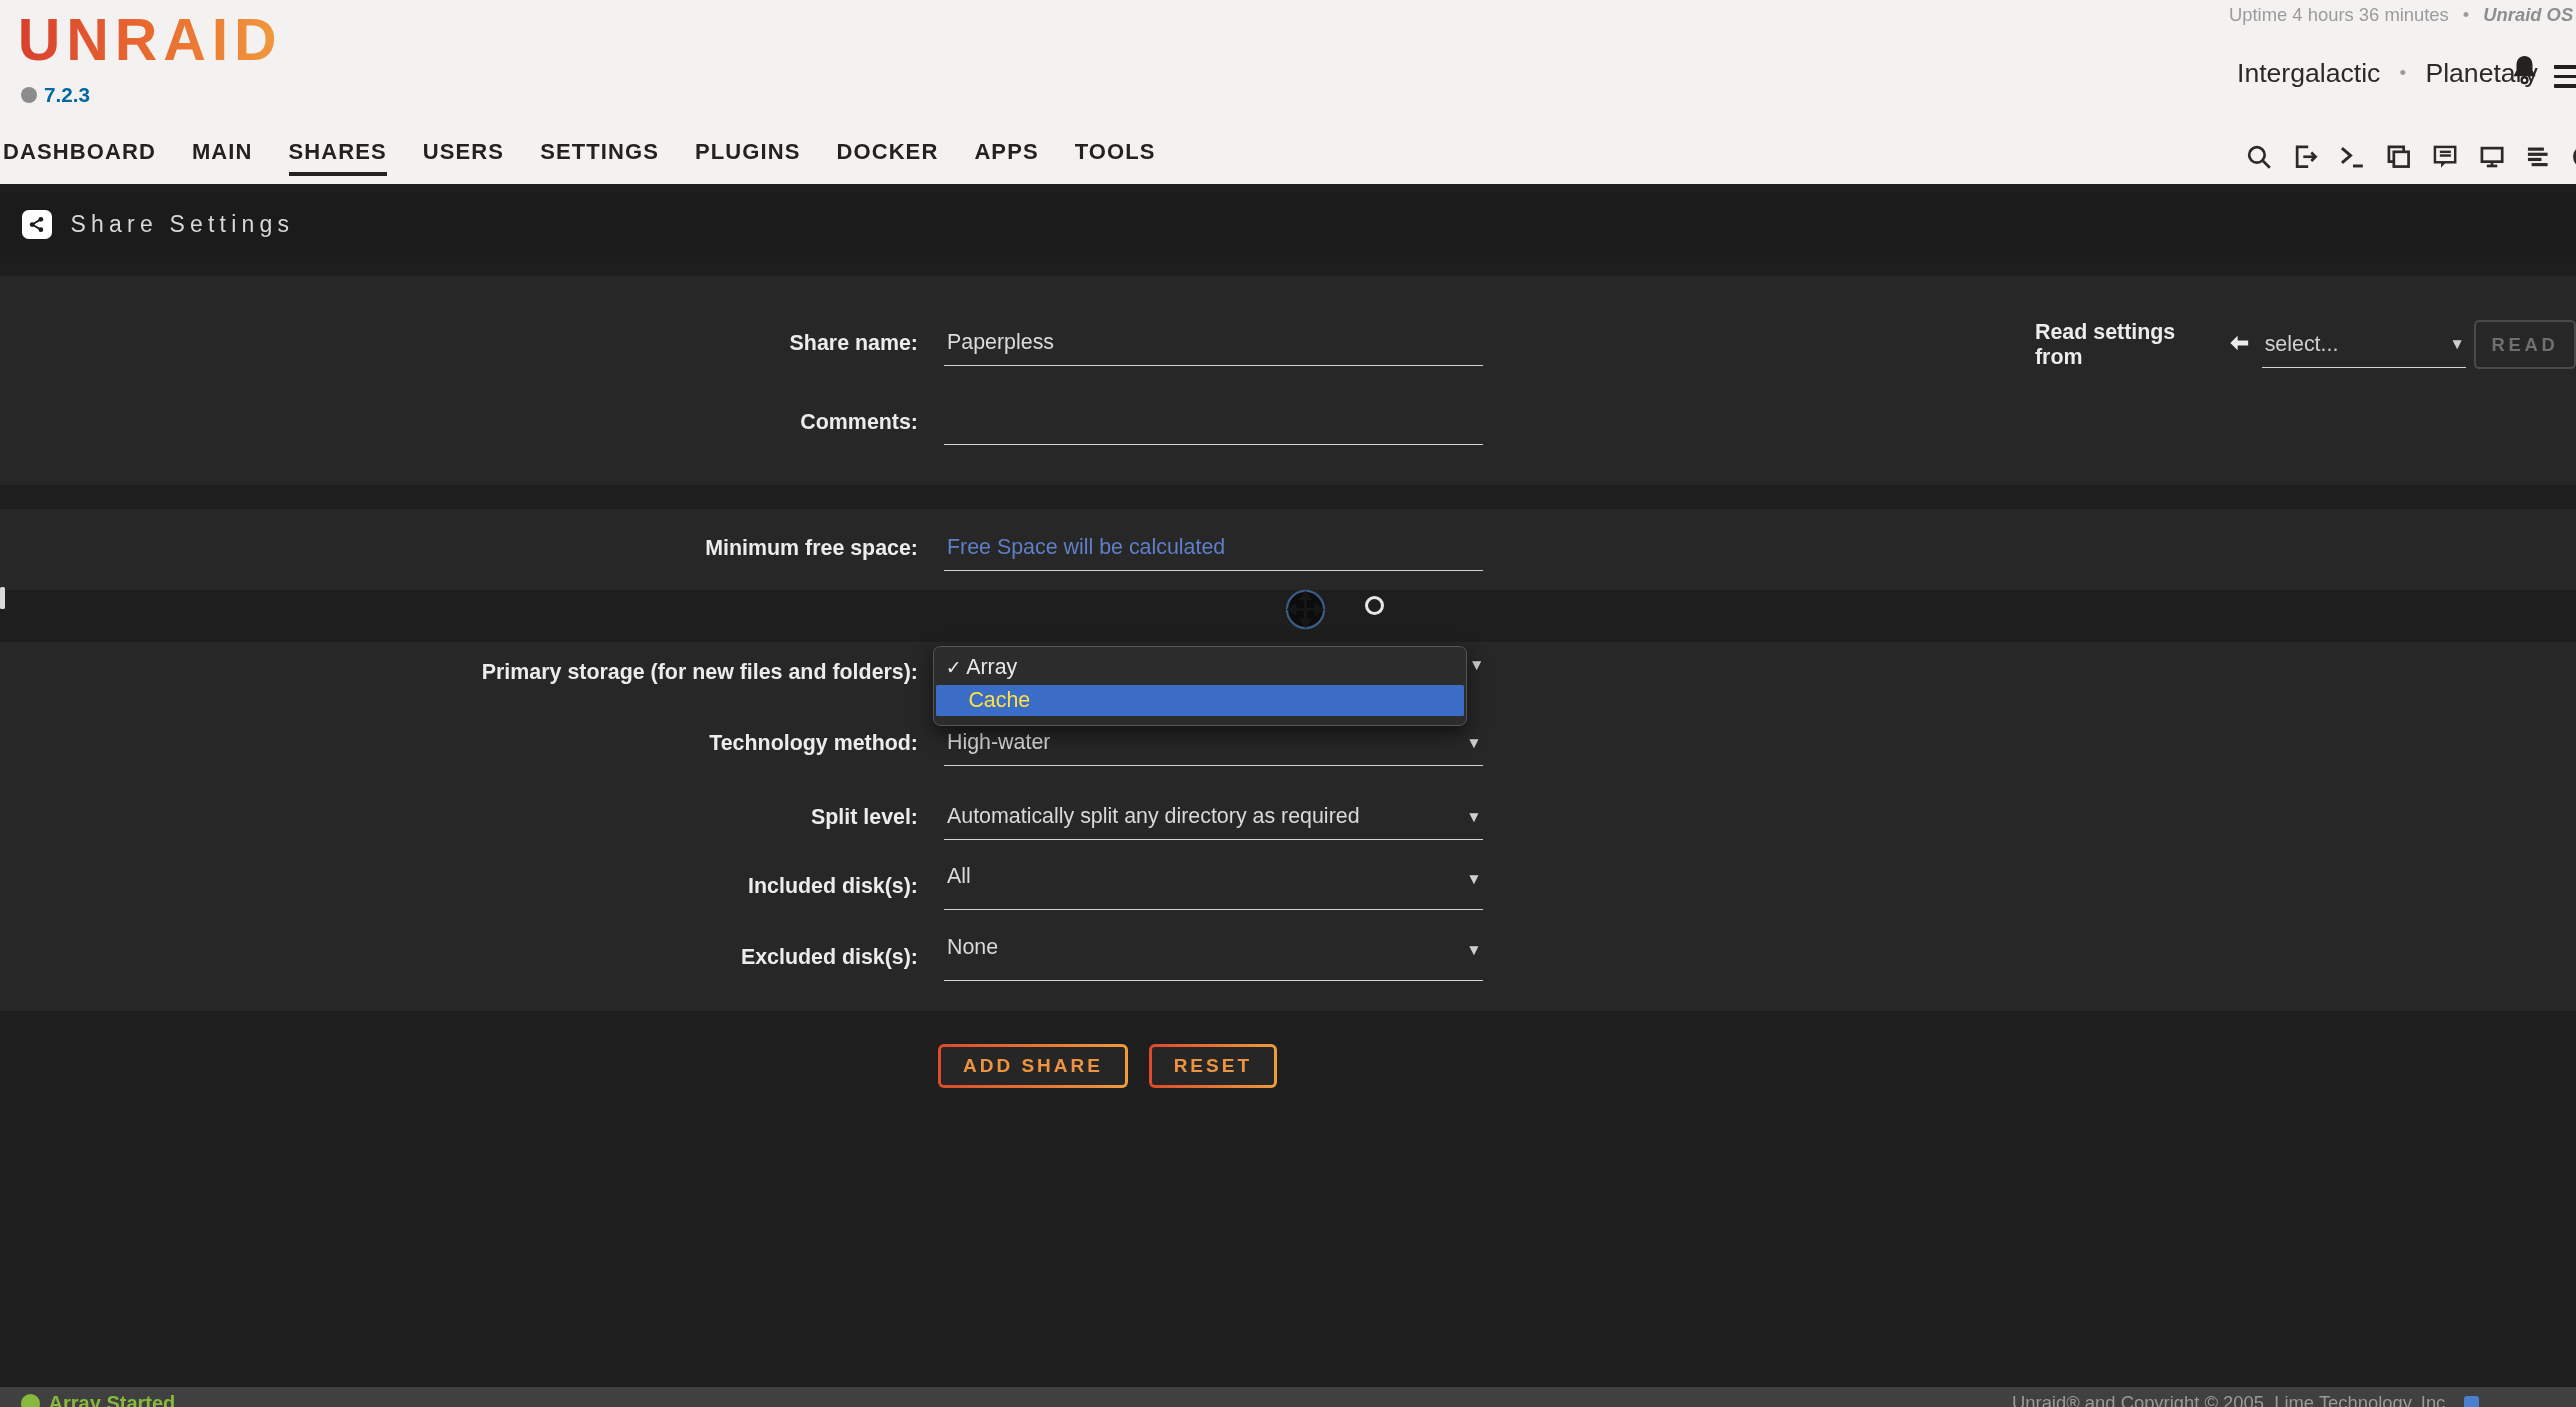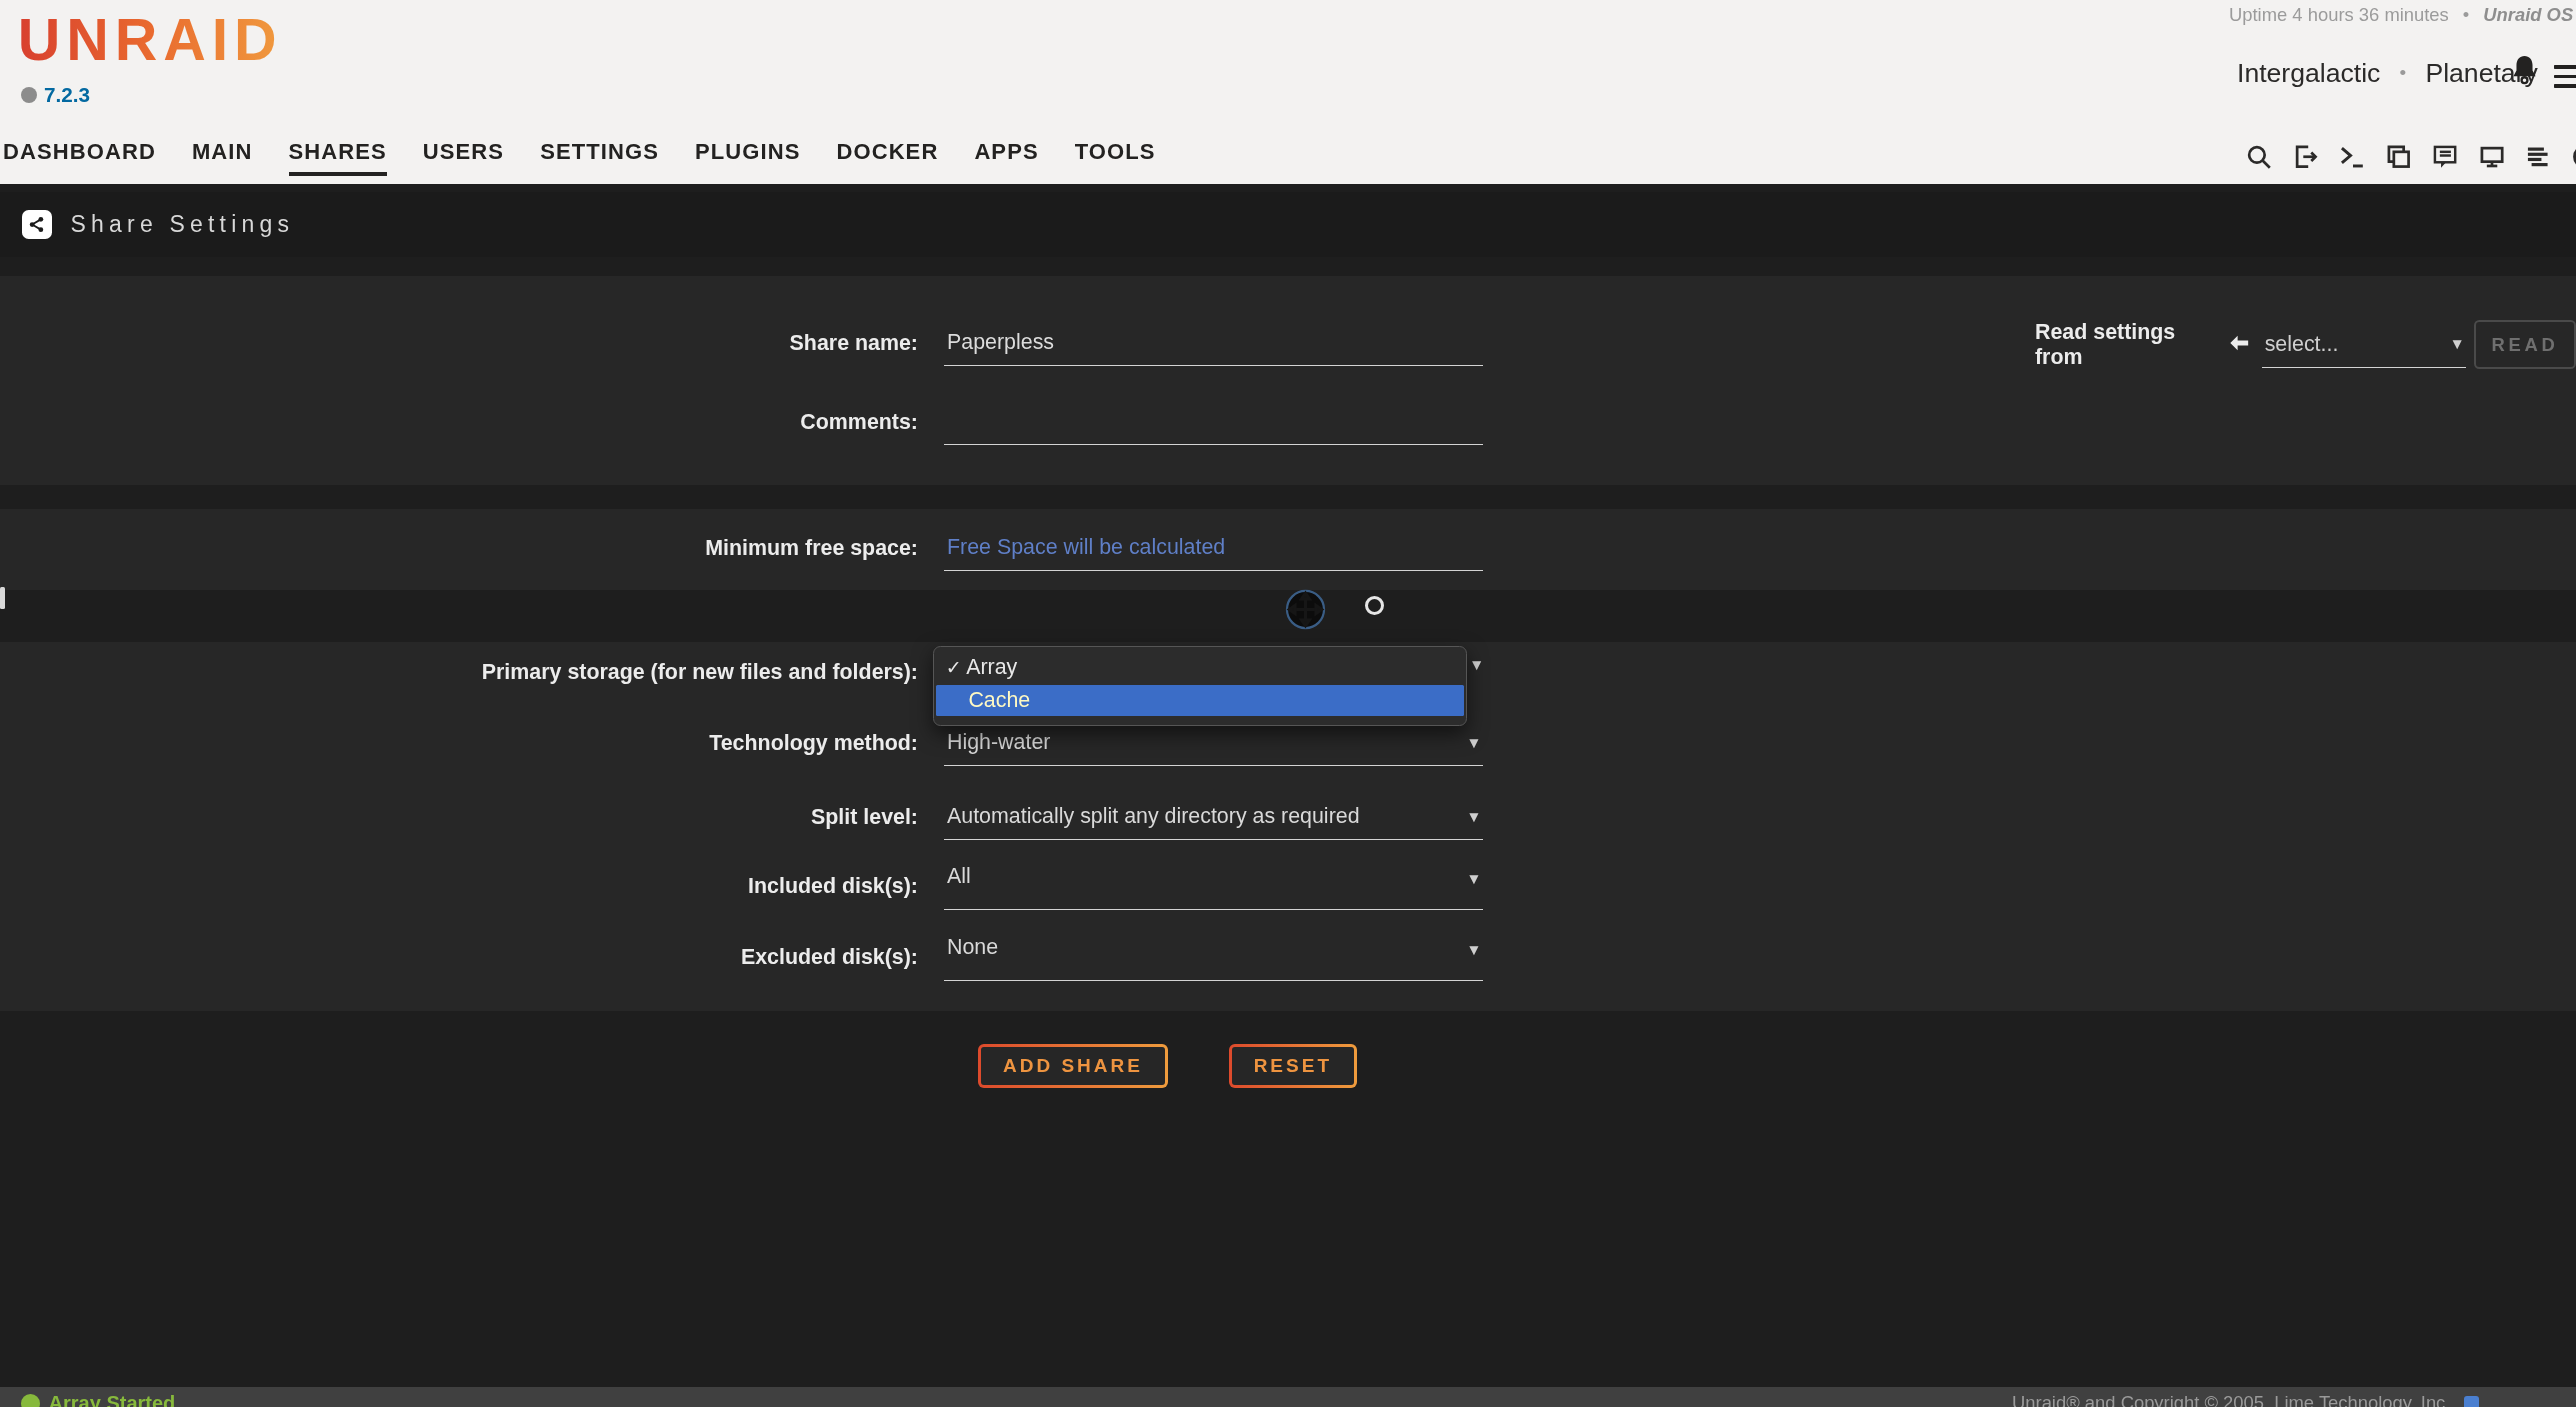--- a/index.html
+++ b/index.html
@@ -66,30 +66,30 @@
   .read-btn { margin-left:7.4px; width:109px; height:49px; background:transparent; border:2.2px solid #4a4a4a;
     border-radius:5.2px; color:#6f6f6f; font-size:18.4px; font-weight:700; letter-spacing:3.7px;
     font-family:"Liberation Sans", sans-serif; cursor:pointer; }
   
   .dropdown { position:absolute; top:462px; left:933px; width:534px; height:80px;
     background:#2c2c2c; border:0.7px solid #565656; border-radius:7.4px;
     box-shadow:0 7.4px 20.7px rgba(0,0,0,0.55); z-index:5; padding-top:5.9px; }
   .dd-item { height:29.5px; display:flex; align-items:center; font-size:21.4px; color:#e8e8e8; cursor:pointer; }
   .dd-check { width:16px; margin-left:11.8px; font-size:19px; }
   .dd-label { margin-left:4.4px; }
-  .dd-item.highlight { background:#3b6dc7; color:#fef9c3; margin:3px 2.2px 0 2.2px; height:31px; border-radius:1.5px; }
+  .dd-item.highlight { background:#3b6dc7; color:#fde047; margin:3px 2.2px 0 2.2px; height:31px; border-radius:1.5px; }
   .dd-item.highlight .dd-check { visibility:hidden; }
   .primary-caret { position:absolute; top:472px; left:1469px; color:#cfcfcf; font-size:15.5px; z-index:1; }
   
   .actions { position:absolute; top:860px; left:938px; display:flex; gap:20.7px; }
   .action-btn {
     height:44px; padding:0 22px; border-radius:5.9px; border:3px solid transparent;
     background:linear-gradient(#262626,#262626) padding-box, linear-gradient(90deg,#dd4a2c,#ef9c3d) border-box;
     color:#ee9440; font-size:19px; font-weight:700; letter-spacing:3px;
-    font-family:"Liberation Sans", sans-serif; cursor:pointer;margin-left:40px;
+    font-family:"Liberation Sans", sans-serif; cursor:pointer;
   }
   
   .move-cursor { position:absolute; top:404px; left:1284px; }
   .record-dot { position:absolute; top:412px; left:1365px; width:19px; height:19px;
     border:3px solid #e6e6e6; border-radius:50%; }
   .edge-tick { position:absolute; top:403px; left:0; width:5.2px; height:22px; background:#d9d9d9; border-radius:1.5px; }
   
   .footer { position:absolute; top:1203px; left:0; width:100%; height:20.7px; background:#404040; overflow:hidden; }
   .foot-status { position:absolute; left:20.7px; top:5.2px; display:flex; align-items:center; gap:8.9px;
     color:#87b93c; font-size:20px; font-weight:700; }

